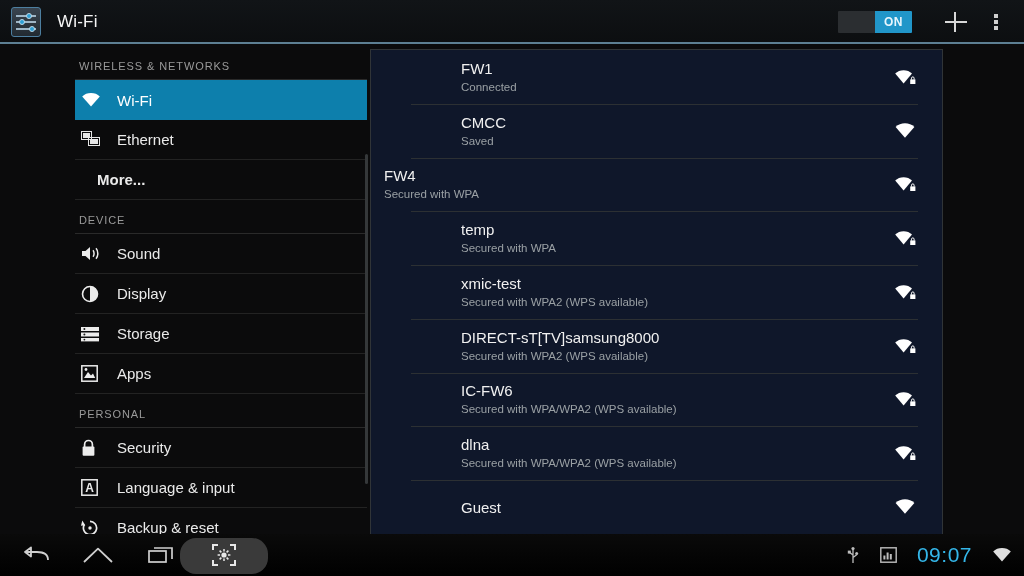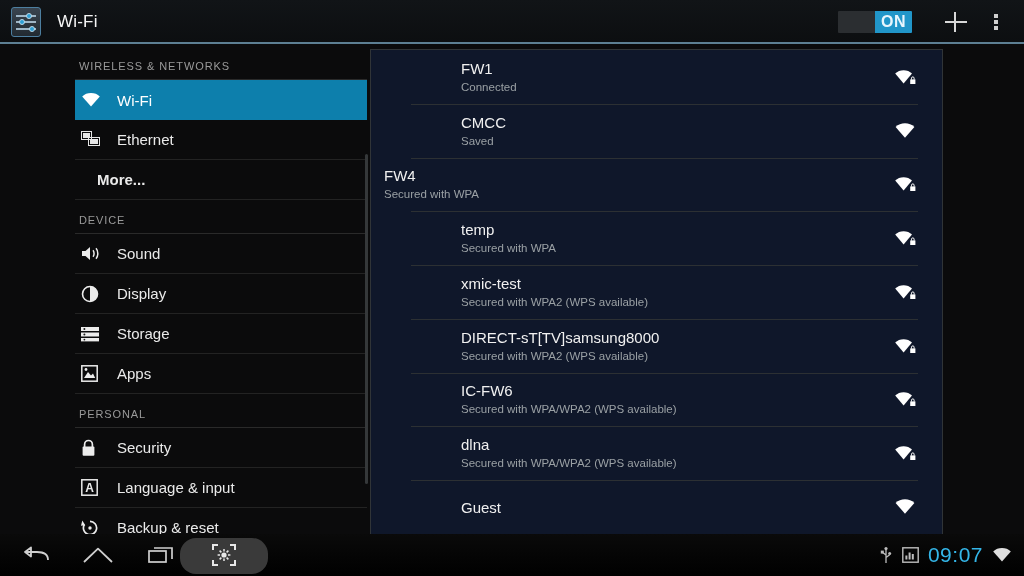--- a/index.html
+++ b/index.html
@@ -36,21 +36,21 @@
   .app-icon .kn.a { top:5px; left:14px; }
   .app-icon .kn.b { top:11px; left:7px; }
   .app-icon .kn.c { top:18px; left:17px; }
   #app-title { margin-left:16px; font-size:17px; color:#f5f5f5; letter-spacing:.2px; }
   #actionbar .spacer { flex:1; }
 
   
   .switch { width:74px; height:22px; display:flex; margin-right:20px; flex:none;
             border-radius:1px; overflow:hidden; }
   .switch .track { width:37px; background:#2b2e31; }
-  .switch .thumb { width:37px; background:#2196c9; color:#e8f6fd; font-size:16px;
+  .switch .thumb { width:37px; background:#2196c9; color:#e8f6fd; font-size:12px;
     font-weight:bold; display:flex; align-items:center; justify-content:center; letter-spacing:.5px; }
 
   .plus-btn { width:44px; height:44px; position:relative; flex:none; }
   .plus-btn i { position:absolute; background:#d8d8d8; }
   .plus-btn i:nth-child(1){ left:13px; top:21px; width:22px; height:2px; }
   .plus-btn i:nth-child(2){ left:22px; top:12px; width:2px; height:20px; }
 
   .more-btn { width:40px; height:44px; position:relative; flex:none; margin-right:8px; }
   .more-btn i { position:absolute; left:18px; width:4px; height:4px; background:#cfcfcf; }
   .more-btn i:nth-child(1){ top:14px; }
@@ -98,21 +98,21 @@
      background:linear-gradient(#0a0a0a,#000); }
   .nav-btn { position:absolute; top:0; height:42px; width:64px;
      display:flex; align-items:center; justify-content:center; }
   #btn-back { left:4px; } #btn-home { left:66px; } #btn-recent { left:130px; }
   #btn-screenshot { left:180px; width:88px; }
   #btn-screenshot .pill {
      position:absolute; left:0; top:4px; width:88px; height:36px; border-radius:16px;
      background:#3a3a3a; }
   #btn-screenshot .gl { position:relative; z-index:2; }
   #status { position:absolute; right:6px; top:0; height:42px; display:flex;
-     align-items:center; gap:9px; padding-right:6px; }
+     align-items:center; gap:20px; padding-right:6px; }
   #clock { font-size:21px; color:#34b6e8; letter-spacing:.5px; }
 </style>
 </head>
 <body>
 
 <div id="screen">
 
   <div id="actionbar">
     <div class="app-icon">
       <span class="ln"></span>

